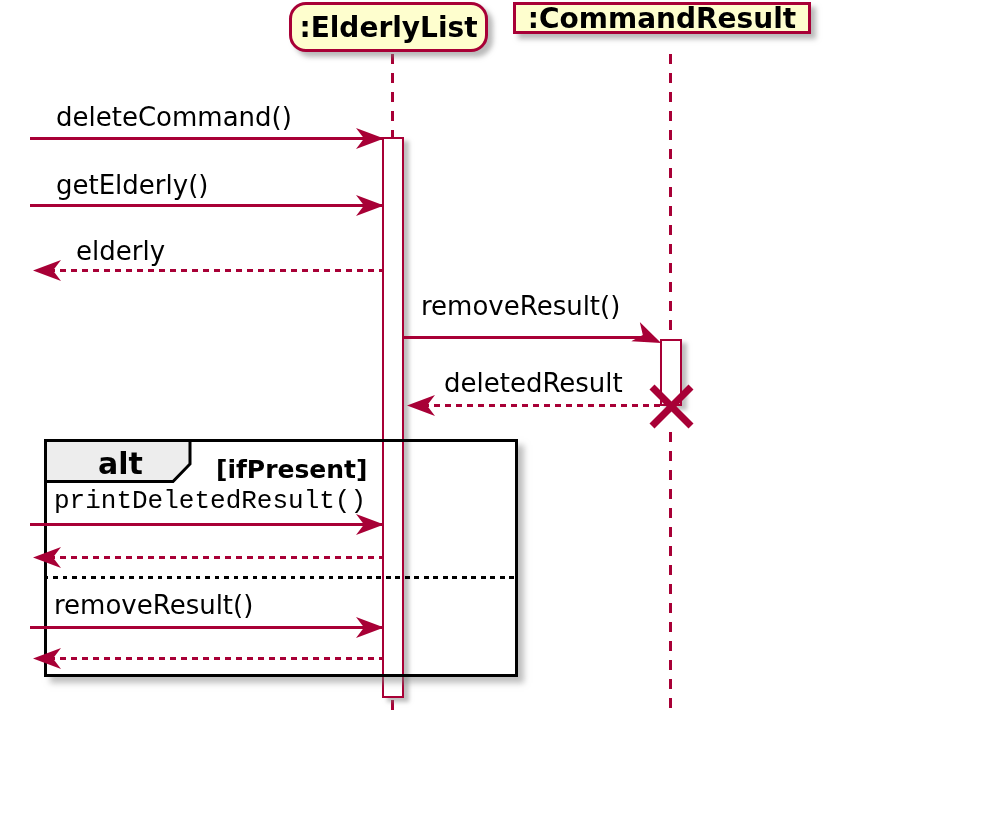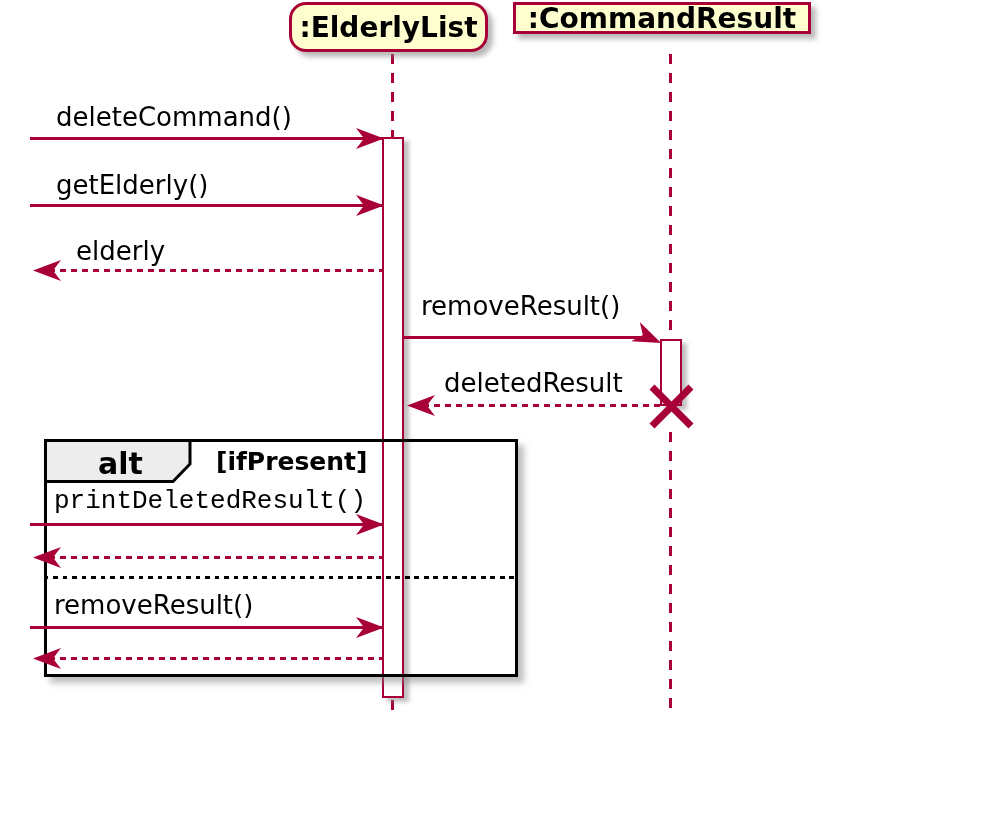--- a/index.html
+++ b/index.html
@@ -45,21 +45,21 @@
     position:absolute;box-sizing:border-box;
     border:3px solid var(--frame_border,#000);
     box-shadow:6px 6px 6px rgba(130,130,130,.5);
     z-index:4;background:transparent;
   }
   .tab{position:absolute;z-index:5;}
   .op-label{
     position:absolute;font-size:30px;font-weight:bold;z-index:6;white-space:nowrap;
   }
   .guard-label{
-    position:absolute;font-size:25px;font-weight:bold;z-index:6;white-space:nowrap;
+    position:absolute;font-size:25px;font-weight:bold;z-index:6;white-space:nowrap;margin-top:8px;
   }
   .sep{
     position:absolute;height:2.5px;z-index:5;
     background:repeating-linear-gradient(90deg,#000 0 4.5px,transparent 4.5px 9.5px);
   }
   .xmark{position:absolute;z-index:7;}
 </style>
 </head>
 <body>
 

